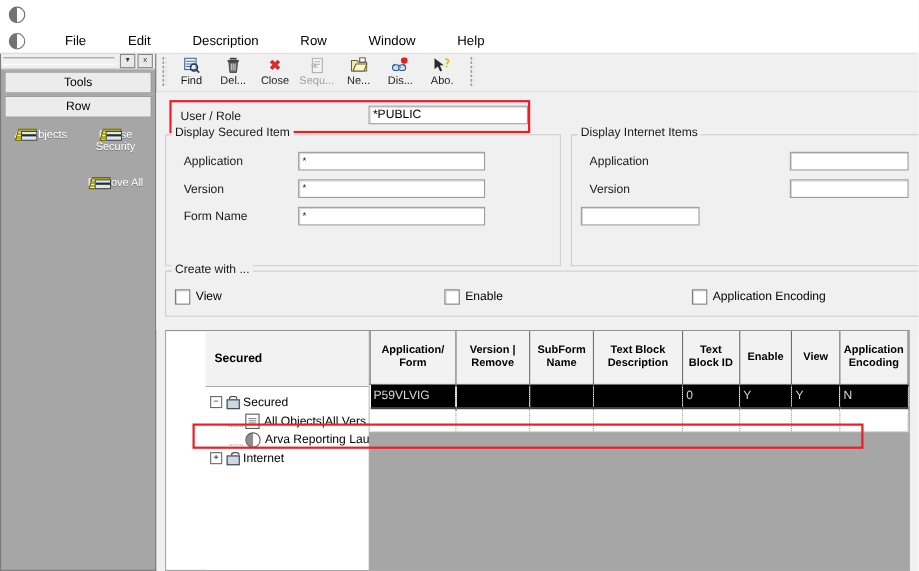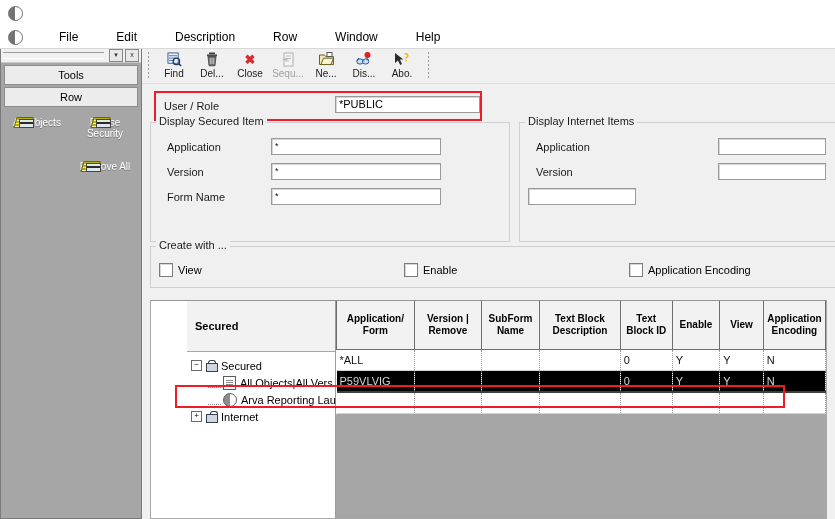--- a/index.html
+++ b/index.html
@@ -750,30 +750,20 @@
               <th>Version | Remove</th>
               <th>SubForm Name</th>
               <th>Text Block Description</th>
               <th>Text Block ID</th>
               <th>Enable</th>
               <th>View</th>
               <th>Application Encoding</th>
             </tr>
           </thead>
           <tbody>
-            <tr>
-              <td>*ALL</td>
-              <td></td>
-              <td></td>
-              <td></td>
-              <td>0</td>
-              <td>Y</td>
-              <td>Y</td>
-              <td>N</td>
-            </tr>
             <tr class="selected">
               <td>P59VLVIG</td>
               <td></td>
               <td></td>
               <td></td>
               <td>0</td>
               <td>Y</td>
               <td>Y</td>
               <td>N</td>
             </tr>

